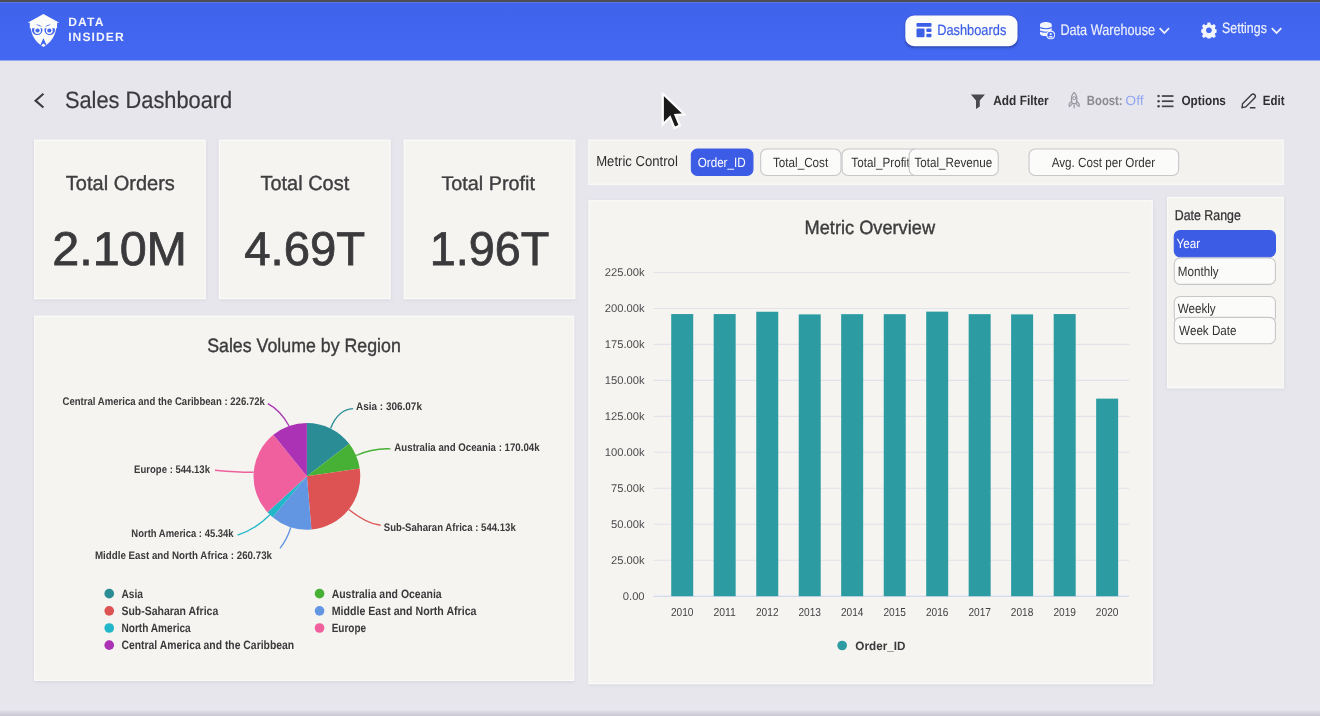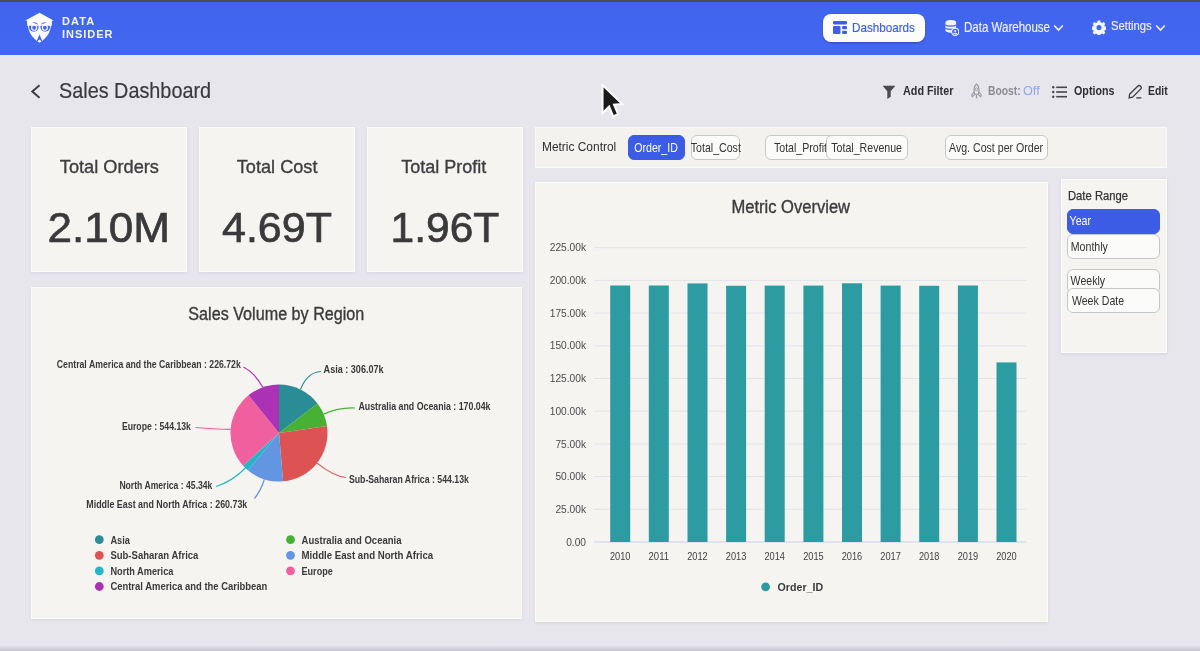--- a/index.html
+++ b/index.html
@@ -135,30 +135,30 @@
 <text x="270.5" y="272.2" font-size="11" font-weight="bold" fill="#3a3a3c" textLength="131.7" lengthAdjust="spacingAndGlyphs">Middle East and North Africa</text>
 <circle cx="259.5" cy="283.9" r="4.4" fill="#f0609e"></circle>
 <text x="270.5" y="287.8" font-size="11" font-weight="bold" fill="#3a3a3c" textLength="31.3" lengthAdjust="spacingAndGlyphs">Europe</text>
 </svg>
 <div style="position:absolute;left:535px;top:127px;width:632px;height:41px;background:#f3f2ef;border:1px solid #fafaf7"></div>
 <div style="position:absolute;left:541.7px;top:140.3px;font-size:13.2px;line-height:13.2px;color:#2e2e30;white-space:nowrap;transform:scaleX(0.904);transform-origin:left center;">Metric Control</div>
 <div style="position:absolute;left:535px;top:127px;width:632px;height:41px">
 <div class="chip sel" style="left:93px;width:57px">
       <span>Order_ID</span>
     </div>
-<div class="chip" style="left:156px;width:49px">
+<div class="chip" style="left:156px;width:74px">
       <span>Total_Cost</span>
     </div>
 <div class="chip" style="left:229.5px;width:72px">
       <span>Total_Profit</span>
     </div>
 <div class="chip" style="left:291px;width:81.5px">
       <span>Total_Revenue</span>
     </div>
-<div class="chip" style="left:410px;width:103px">
+<div class="chip" style="left:400px;width:137px">
       <span>Avg. Cost per Order</span>
     </div>
 </div>
 <div class="card" style="left:535px;top:182px;width:513px;height:440px"></div>
 <div style="position:absolute;left:728.3px;top:199.2px;font-size:17.5px;line-height:17.5px;color:#3c3c3e;white-space:nowrap;transform:scaleX(0.946);transform-origin:center center;-webkit-text-stroke:0.35px #3c3c3e;">Metric Overview</div>
 <svg style="left:535px;top:182px" width="513" height="440" viewBox="0 0 513 440">
 <line x1="59" y1="360.0" x2="491.5" y2="360.0" stroke="#c9d2ea" stroke-width="1"></line>
 <text x="51" y="363.6" text-anchor="end" font-size="10.2" fill="#4c4c50">0.00</text>
 <line x1="59" y1="327.3" x2="491.5" y2="327.3" stroke="#e3e2e8" stroke-width="1"></line>
 <text x="51" y="330.9" text-anchor="end" font-size="10.2" fill="#4c4c50">25.00k</text>

